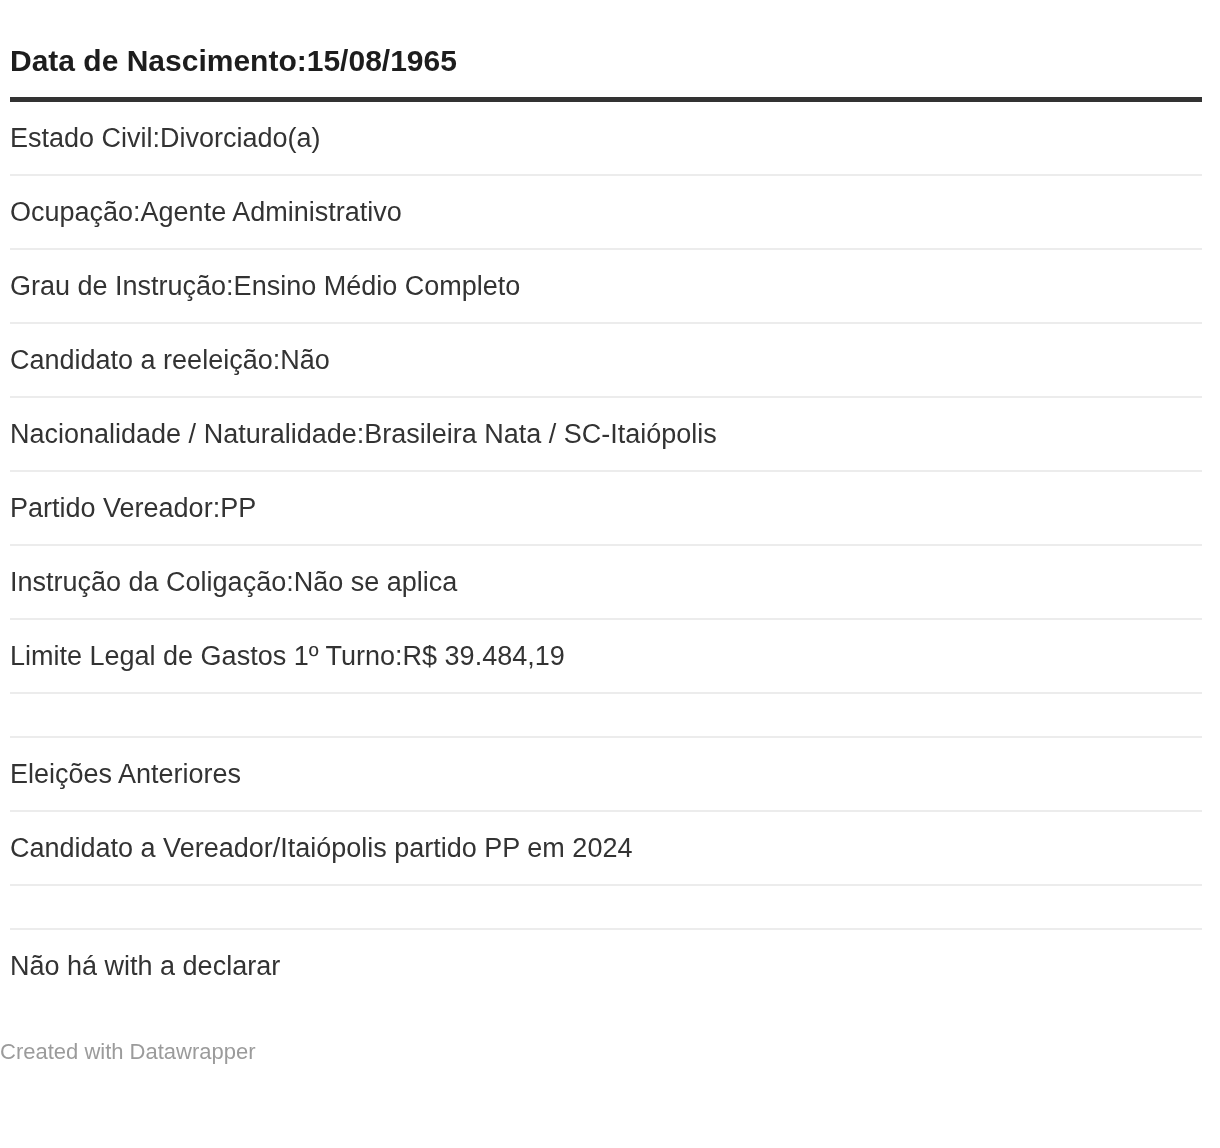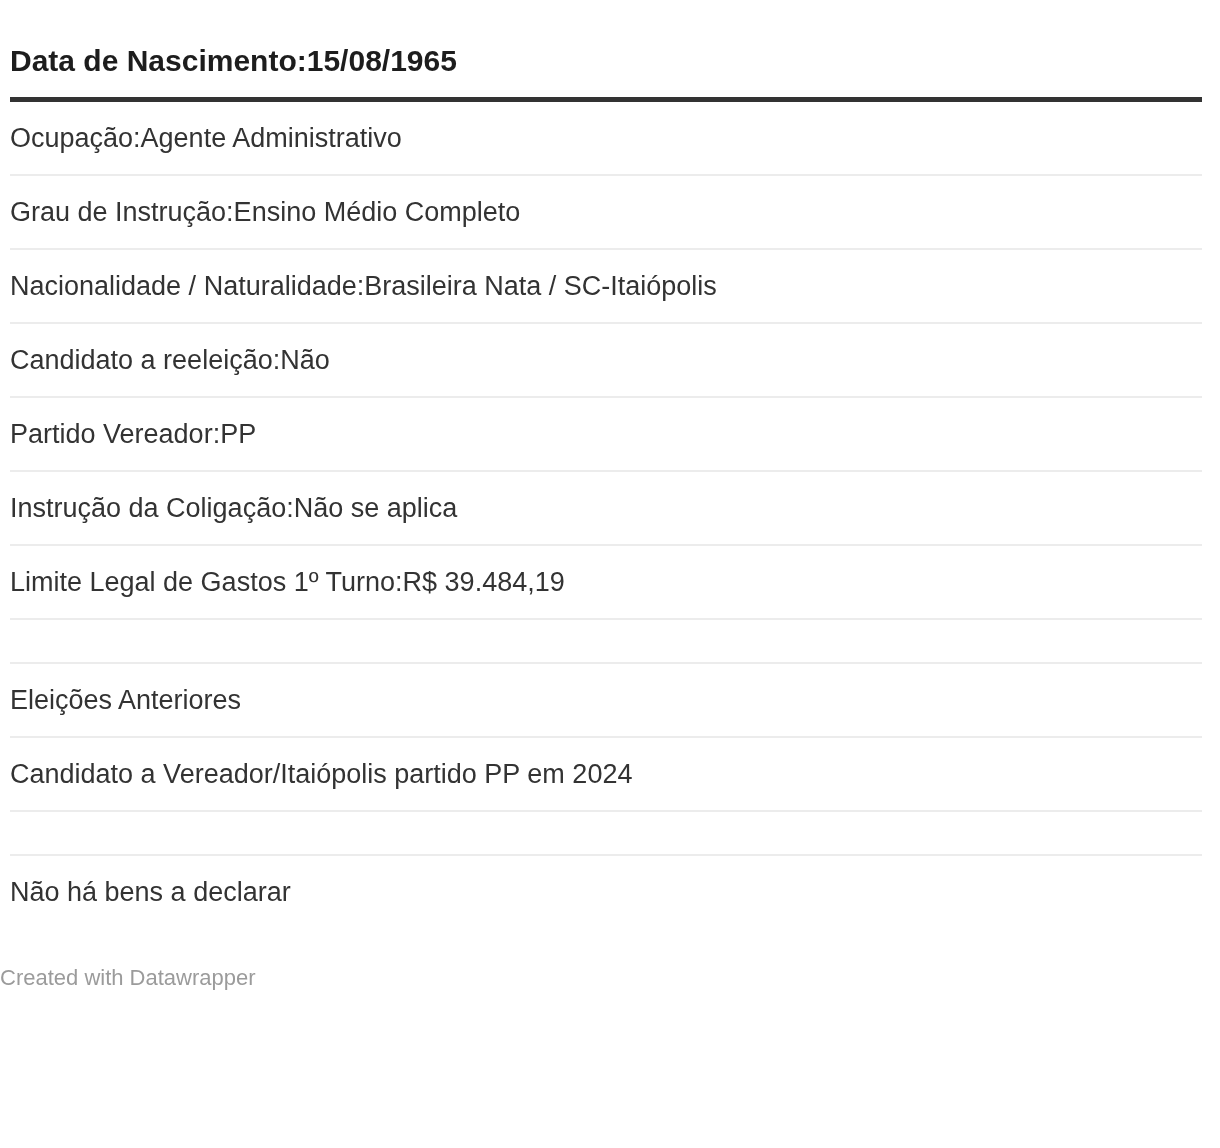--- a/index.html
+++ b/index.html
@@ -54,49 +54,52 @@
 </style>
 </head>
 <body>
 
 <div class="table-wrap">
   <div class="header-row">
     <span>Data de Nascimento:15/08/1965</span>
   </div>
   <div id="rows">
       <div class="row">
+        <span>Estado Civil:Divorciado(a)</span>
+      </div>
+      <div class="row">
         <span>Ocupação:Agente Administrativo</span>
       </div>
       <div class="row">
         <span>Grau de Instrução:Ensino Médio Completo</span>
       </div>
       <div class="row">
-        <span>Nacionalidade / Naturalidade:Brasileira Nata / SC-Itaiópolis</span>
+        <span>Candidato a reeleição:Não</span>
       </div>
       <div class="row">
-        <span>Candidato a reeleição:Não</span>
+        <span>Nacionalidade / Naturalidade:Brasileira Nata / SC-Itaiópolis</span>
       </div>
       <div class="row">
         <span>Partido Vereador:PP</span>
       </div>
       <div class="row">
         <span>Instrução da Coligação:Não se aplica</span>
       </div>
       <div class="row">
         <span>Limite Legal de Gastos 1º Turno:R$ 39.484,19</span>
       </div>
       <div class="row spacer"></div>
       <div class="row">
         <span>Eleições Anteriores</span>
       </div>
       <div class="row">
         <span>Candidato a Vereador/Itaiópolis partido PP em 2024</span>
       </div>
       <div class="row spacer"></div>
       <div class="row last">
-        <span>Não há bens a declarar</span>
+        <span>Não há with a declarar</span>
       </div>
     </div>
 </div>
 
 <div class="footer">
   <a>Created with Datawrapper</a>
 </div>
 
 </body></html>

